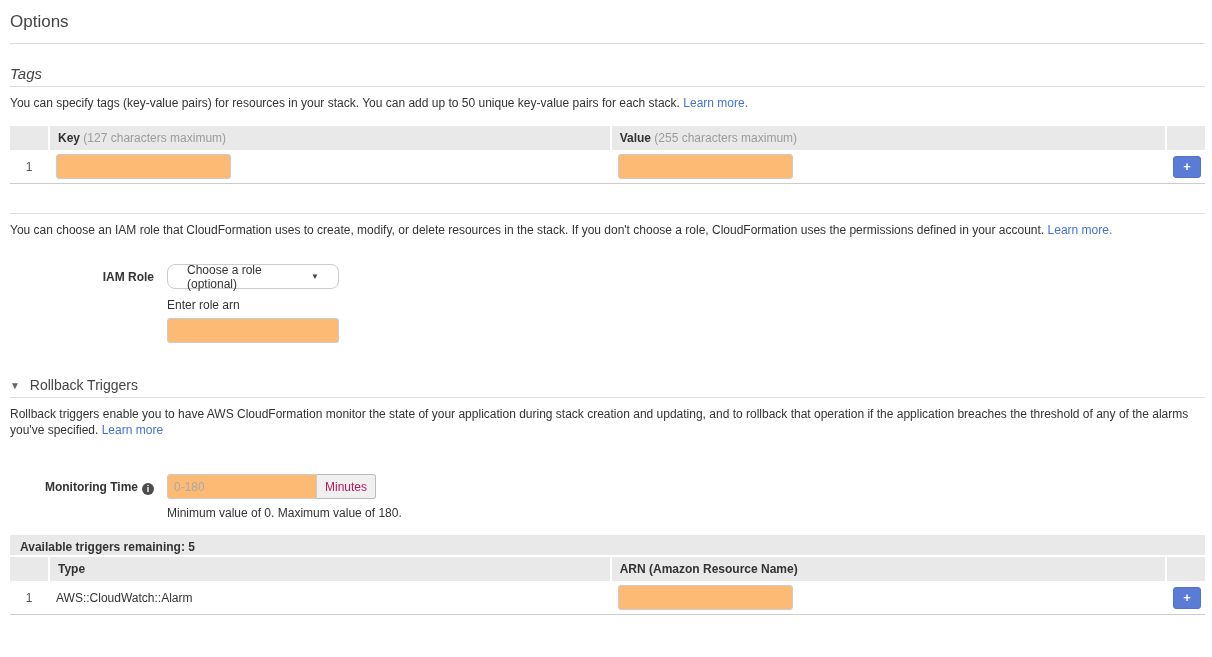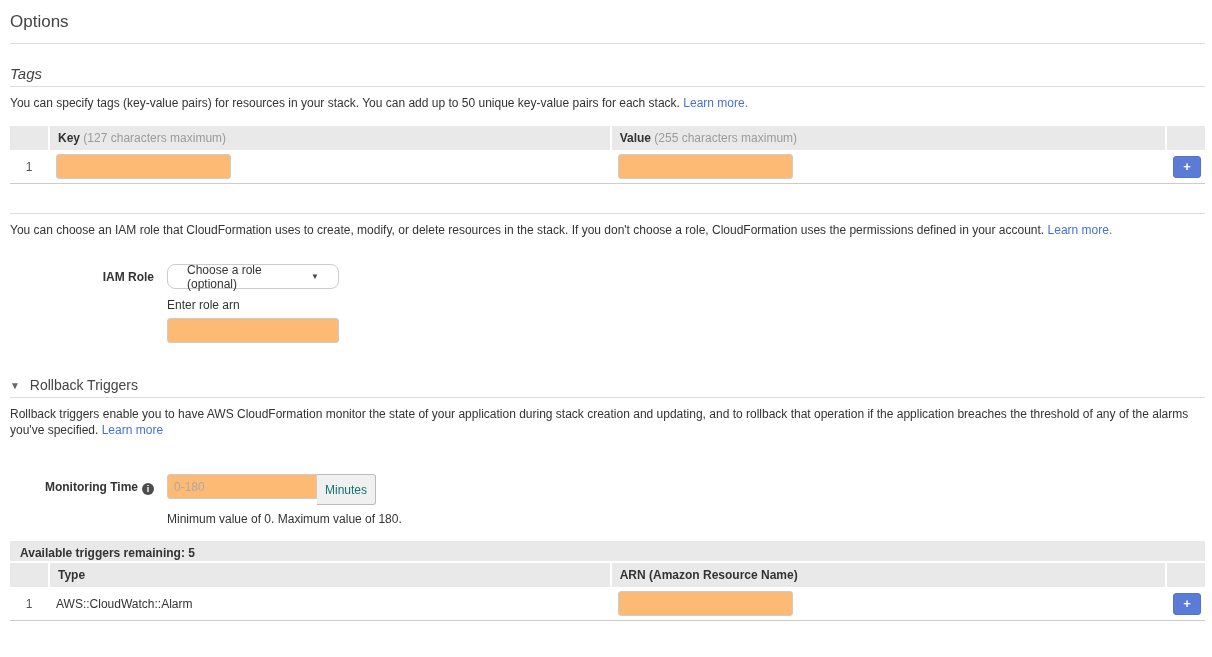--- a/index.html
+++ b/index.html
@@ -89,21 +89,21 @@
   .select-caret { font-size: 8px; color: #444; }
   .stack-label { margin: 9px 0 6px 0; color: #333; }
 
   .input-group { display: flex; align-items: stretch; }
   .input-group input.text-input {
     width: 150px; border-top-right-radius: 0; border-bottom-right-radius: 0;
   }
   .input-addon {
     border: 1px solid #bbb; border-left: none; background: #f0f0f0;
     border-top-right-radius: 3px; border-bottom-right-radius: 3px;
-    padding: 8px 8px; display: flex; align-items: center; color: #0f766e; height: 31px;
+    padding: 8px 8px; display: flex; align-items: center; color: #be185d; height: 25px;
   }
   .help-text { margin-top: 7px; color: #333; }
 
   .permissions-block { margin-top: 29px; }
   .rollback-block { margin-top: 34px; }
   .monitor-block { margin-top: 36px; }
   .triggers-table { margin-top: 40px; }
 </style>
 </head>
 <body>

